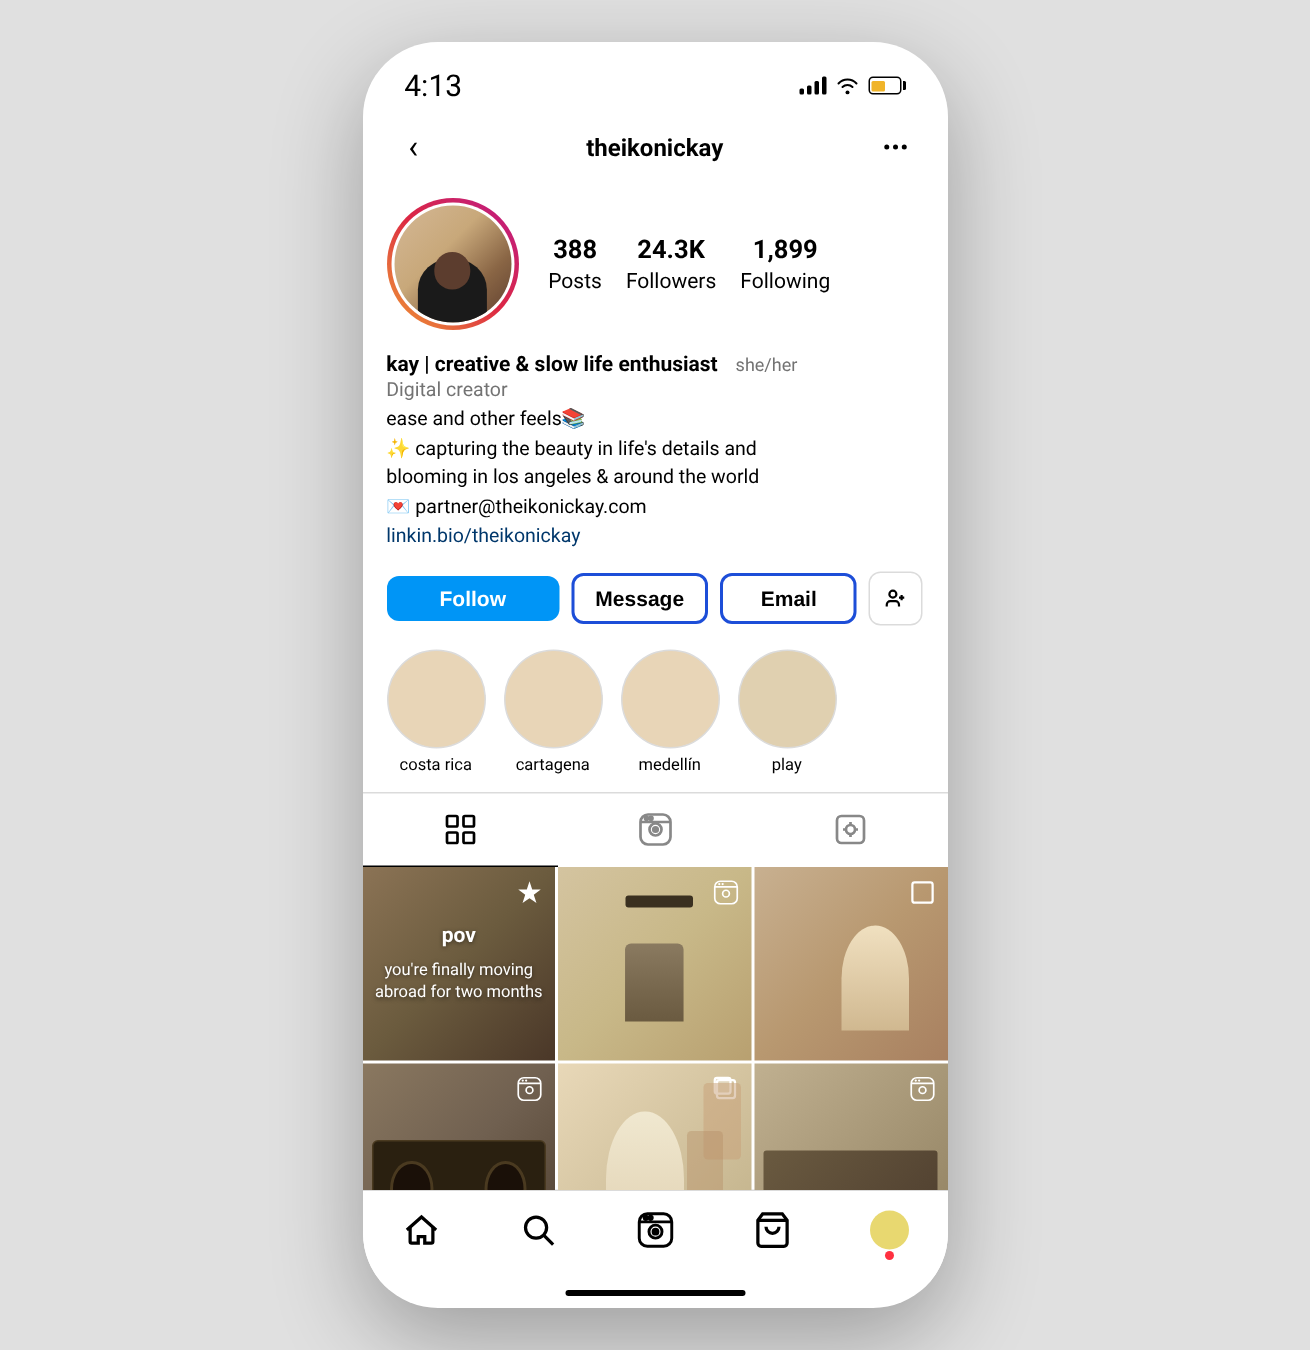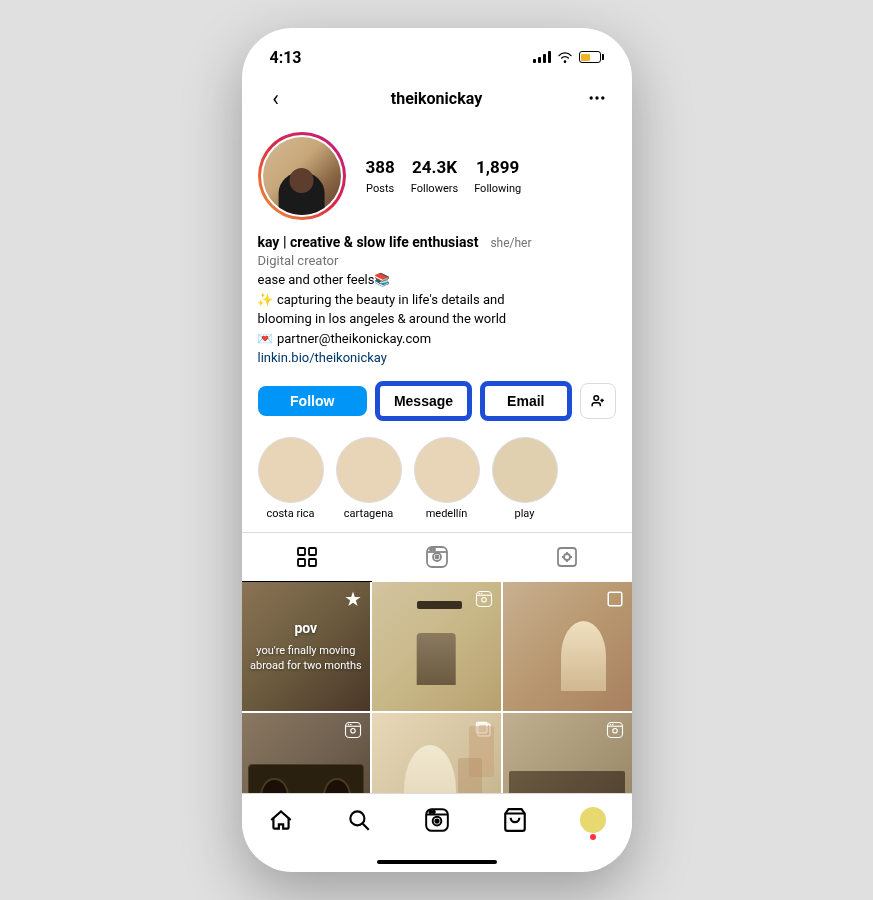--- a/index.html
+++ b/index.html
@@ -24,22 +24,22 @@
     }
     .status-bar {
       display: flex;
       justify-content: space-between;
       align-items: center;
       padding: 14px 28px 0 28px;
       height: 44px;
       flex-shrink: 0;
     }
     .status-time {
-      font-size: 16px;
-      font-weight: 700;
+      font-size: 20px;
+      font-weight: 400;
       color: #000;
     }
     .status-icons {
       display: flex;
       align-items: center;
       gap: 6px;
     }
     .signal-bars {
       display: flex;
       align-items: flex-end;
@@ -188,21 +188,21 @@
     .stat-item {
       text-align: center;
     }
     .stat-number {
       font-size: 17px;
       font-weight: 700;
       color: #000;
       display: block;
     }
     .stat-label {
-      font-size: 11px;
+      font-size: 14px;
       color: #000;
     }
 
     .bio-section {
       padding: 0 16px 12px 16px;
     }
     .bio-name {
       font-size: 14px;
       font-weight: 700;
       color: #000;
@@ -246,21 +246,21 @@
       border-radius: 8px;
       padding: 7px 28px;
       font-size: 14px;
       font-weight: 600;
       cursor: pointer;
       flex: 1;
     }
     .btn-outline {
       background: #fff;
       color: #000;
-      border: 5px solid #1d4ed8;
+      border: 2px solid #1d4ed8;
       border-radius: 8px;
       padding: 7px 14px;
       font-size: 14px;
       font-weight: 600;
       cursor: pointer;
       flex: 1;
     }
     .btn-icon {
       background: #fff;
       color: #000;

